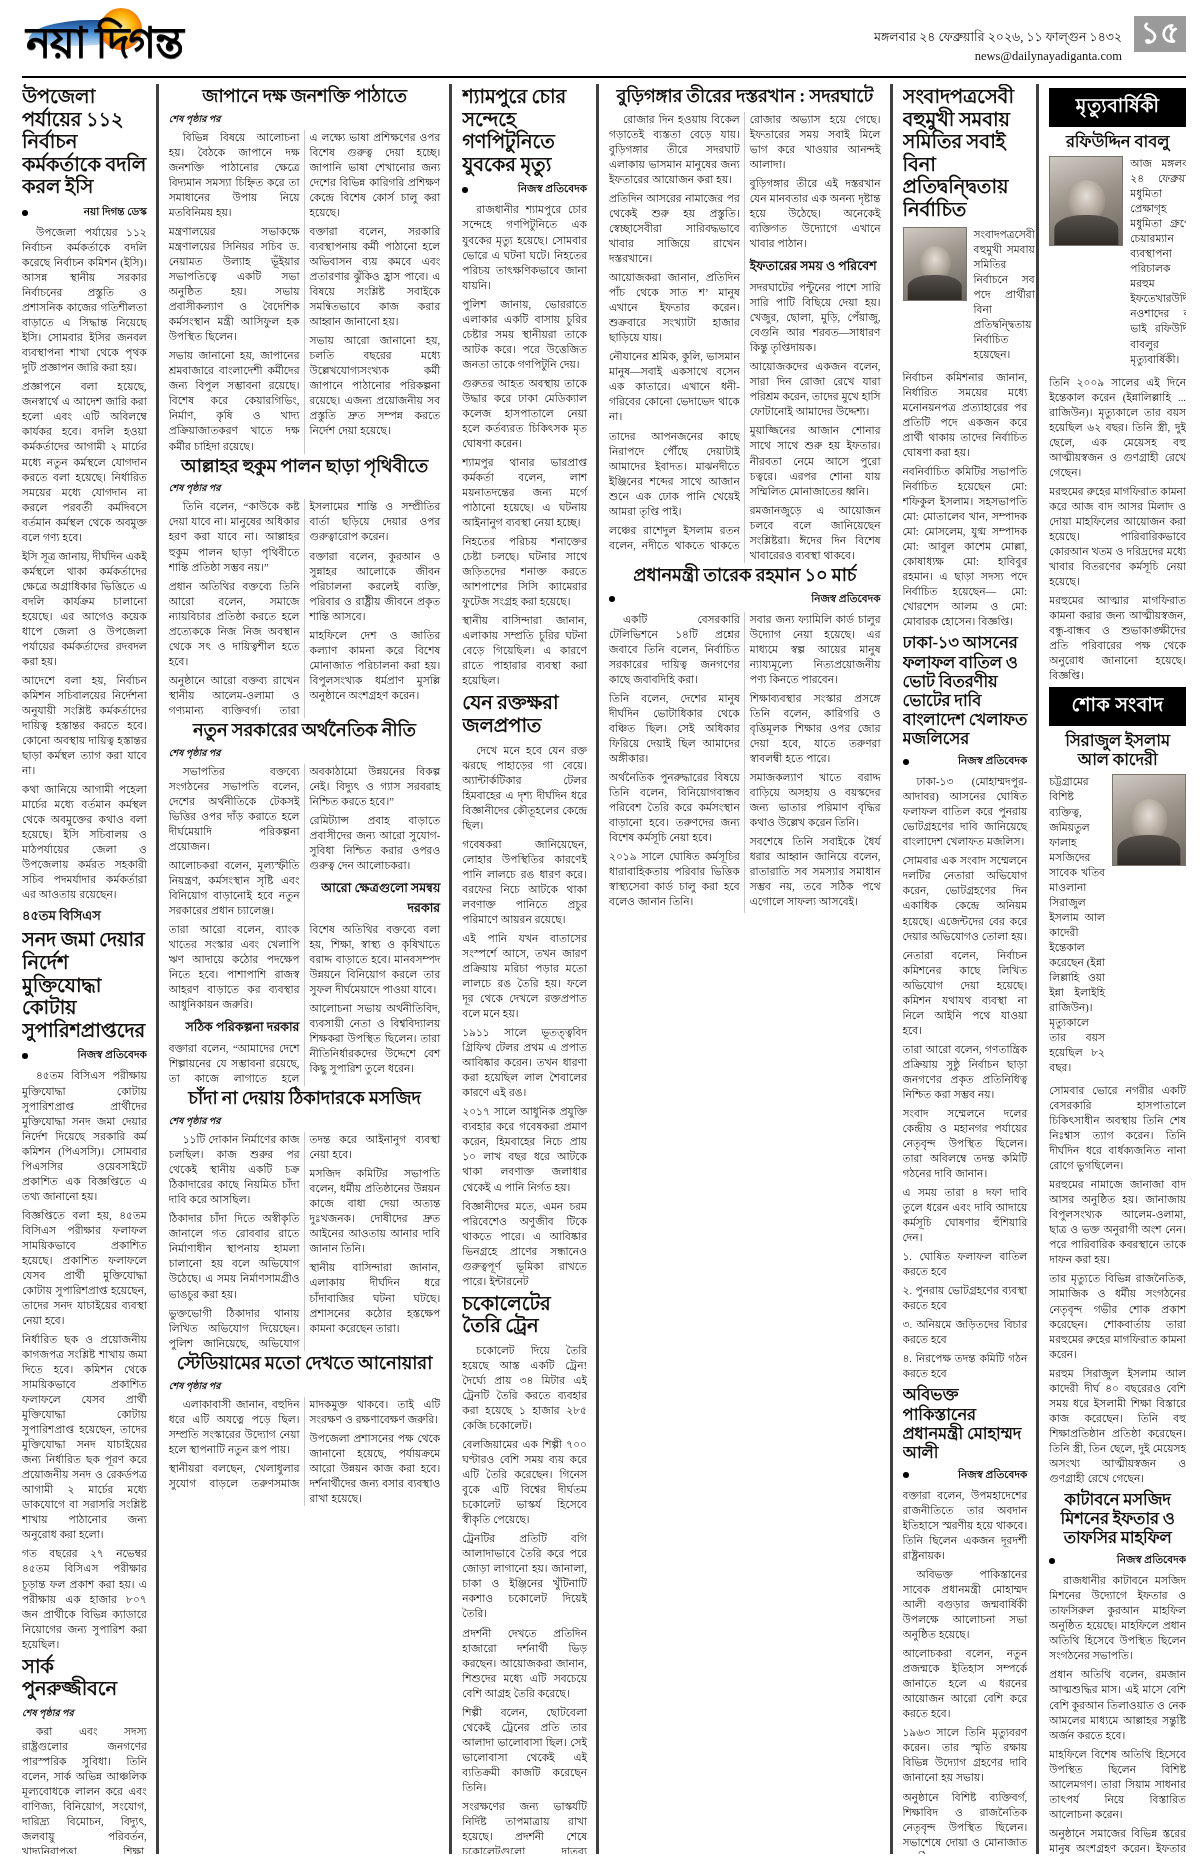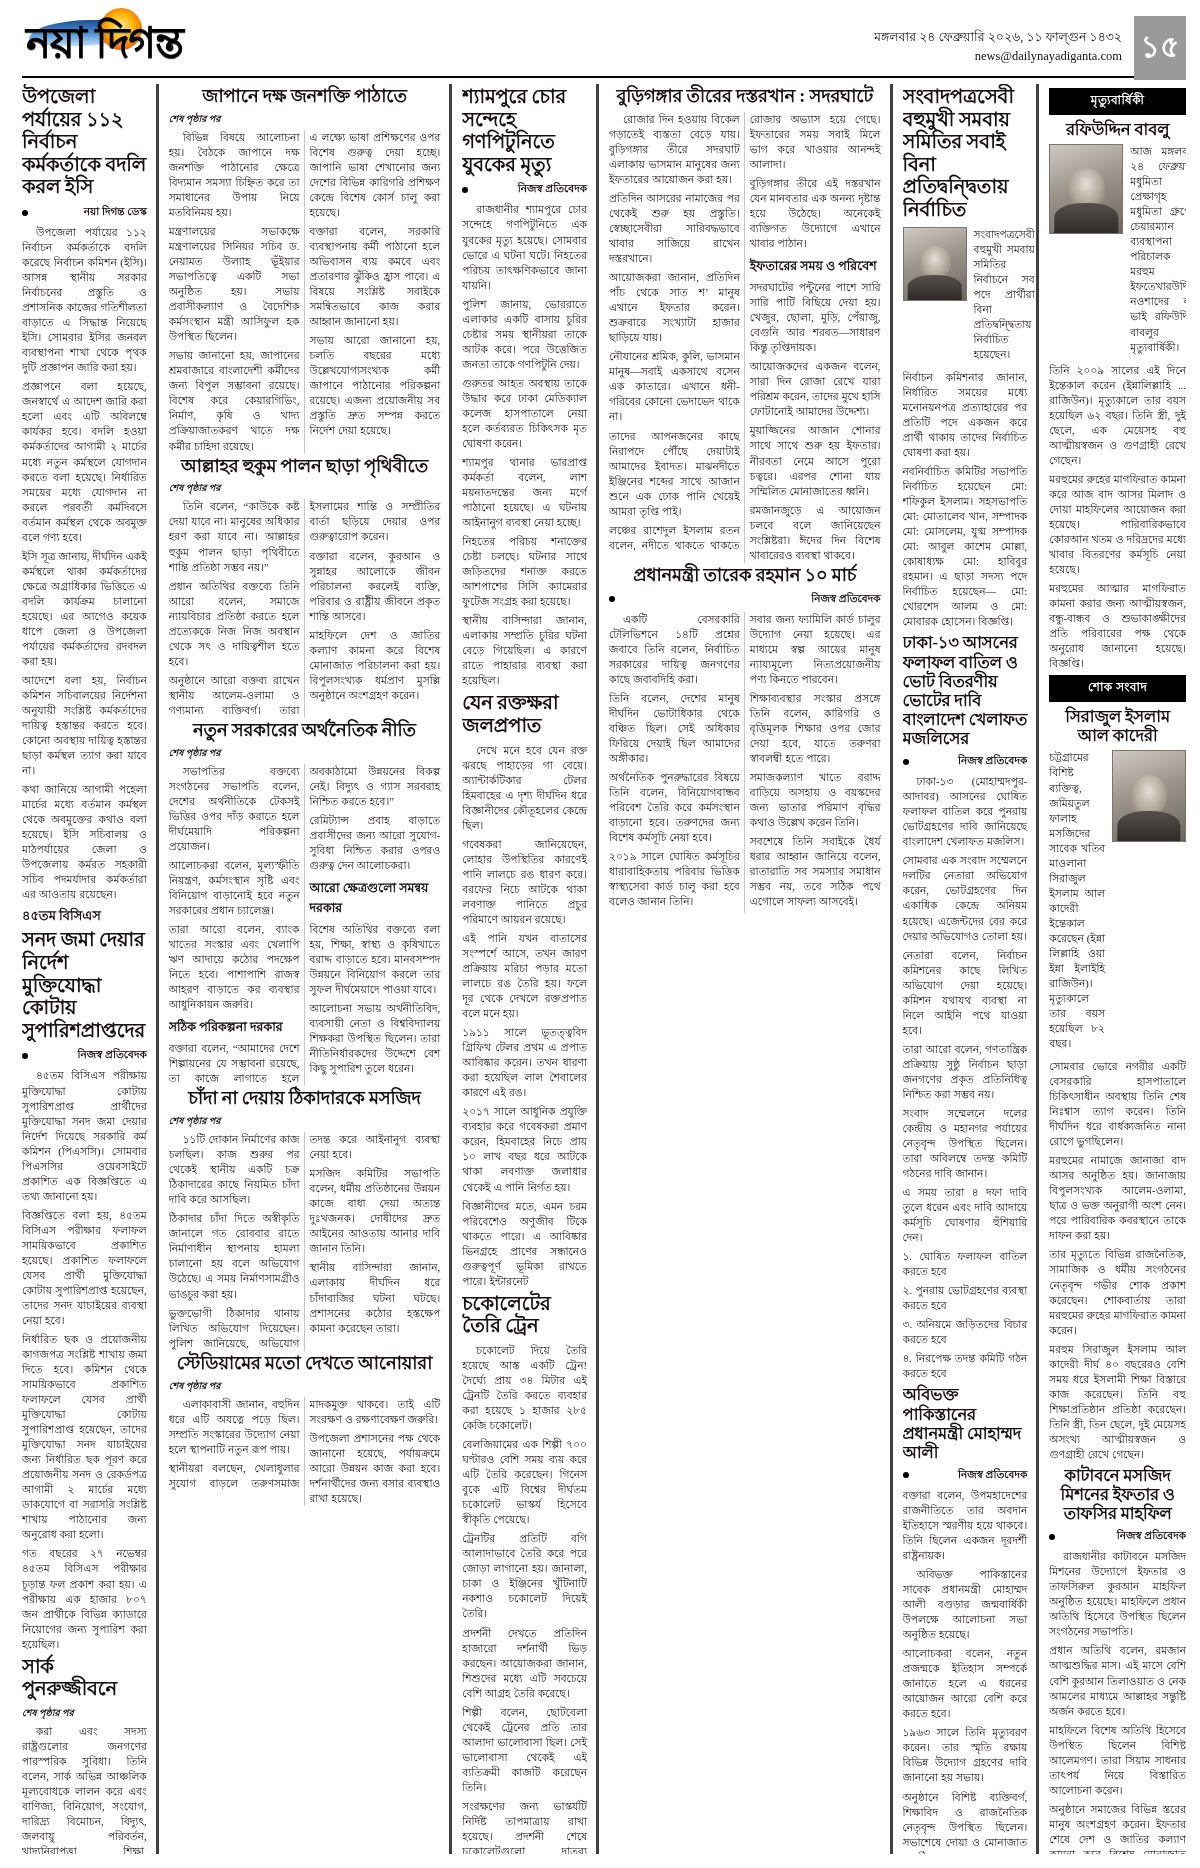--- a/index.html
+++ b/index.html
@@ -41,21 +41,21 @@
     color:#000;line-height:1;
     text-shadow:0 1px 0 #555;
   }
   .mast-right{
     text-align:right;display:flex;align-items:flex-start;gap:12px;
     margin-top:18px;
   }
   .mast-meta{font-size:12.5px;line-height:1.55;text-align:right;}
   .mast-meta .email{font-family:"Liberation Serif",serif;font-size:12.5px;}
   .pageno{
-    width:52px;height:64px;background:#9a9a9a;color:#fff;
+    width:52px;height:36px;background:#9a9a9a;color:#fff;
     display:flex;align-items:center;justify-content:center;
     font-size:30px;font-weight:bold;margin-top:-12px;
   }
   .mast-rule{border:0;border-top:2.5px solid #000;margin:4px 0 0 0;}
 
   
   .grid{
     display:grid;
     grid-template-columns:repeat(8,1fr);
     column-gap:10px;
@@ -87,26 +87,26 @@
   p.body{
     font-size:10.6px;line-height:1.42;text-align:justify;
     margin:0 0 4px 0;
     word-spacing:.4px;
     text-justify:inter-word;
     hyphens:auto;
   }
   p.body.first{text-indent:14px;}
 
   .subhead{font-size:12.5px;font-weight:bold;margin:6px 0 3px 0;}
-  .subhead.c{text-align:left;}
+  .subhead.c{text-align:right;}
 
   
   .banner{
     background:#000;color:#fff;text-align:center;
-    font-size:12px;font-weight:bold;padding:3px 0 4px 0;
+    font-size:19px;font-weight:bold;padding:3px 0 4px 0;
     margin:4px 0 5px 0;letter-spacing:.5px;
   }
 
   
   .photo{
     background:linear-gradient(160deg,#cfcac3 0%,#9c958c 45%,#6d665e 100%);
     border:1px solid #7b746c;position:relative;overflow:hidden;
   }
   .photo.portrait::after{
     content:"";position:absolute;left:50%;top:26%;

